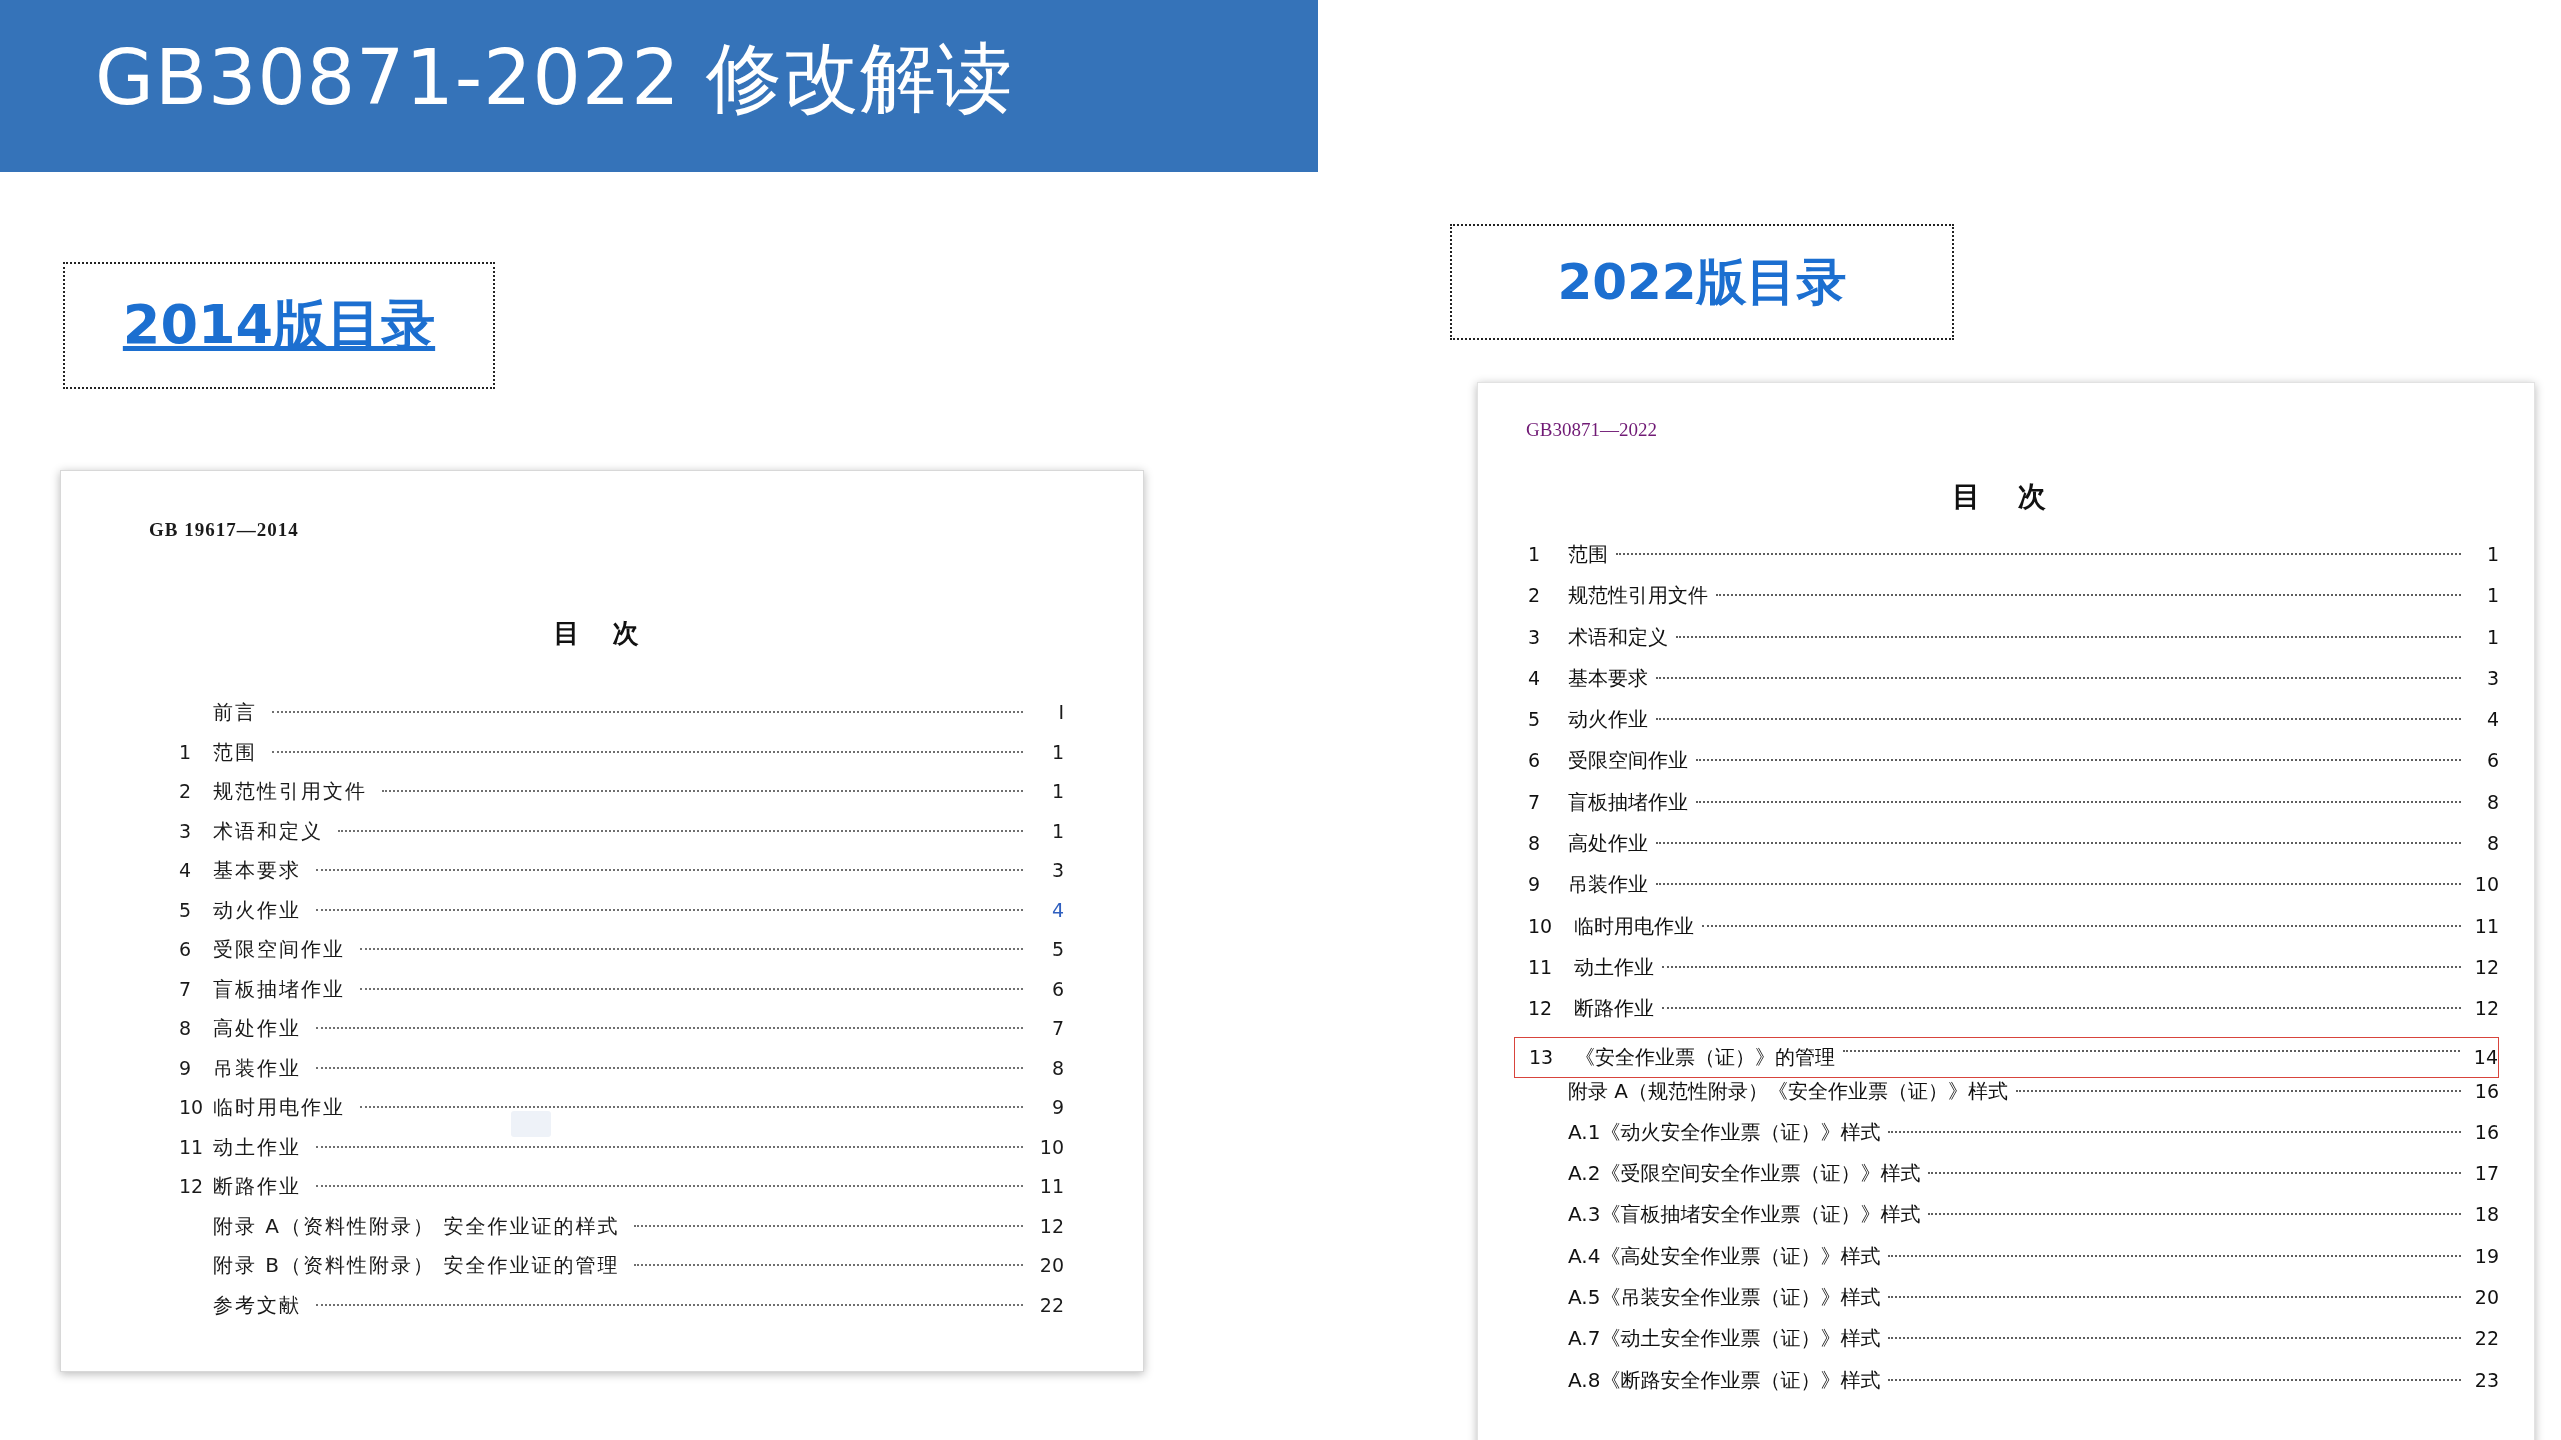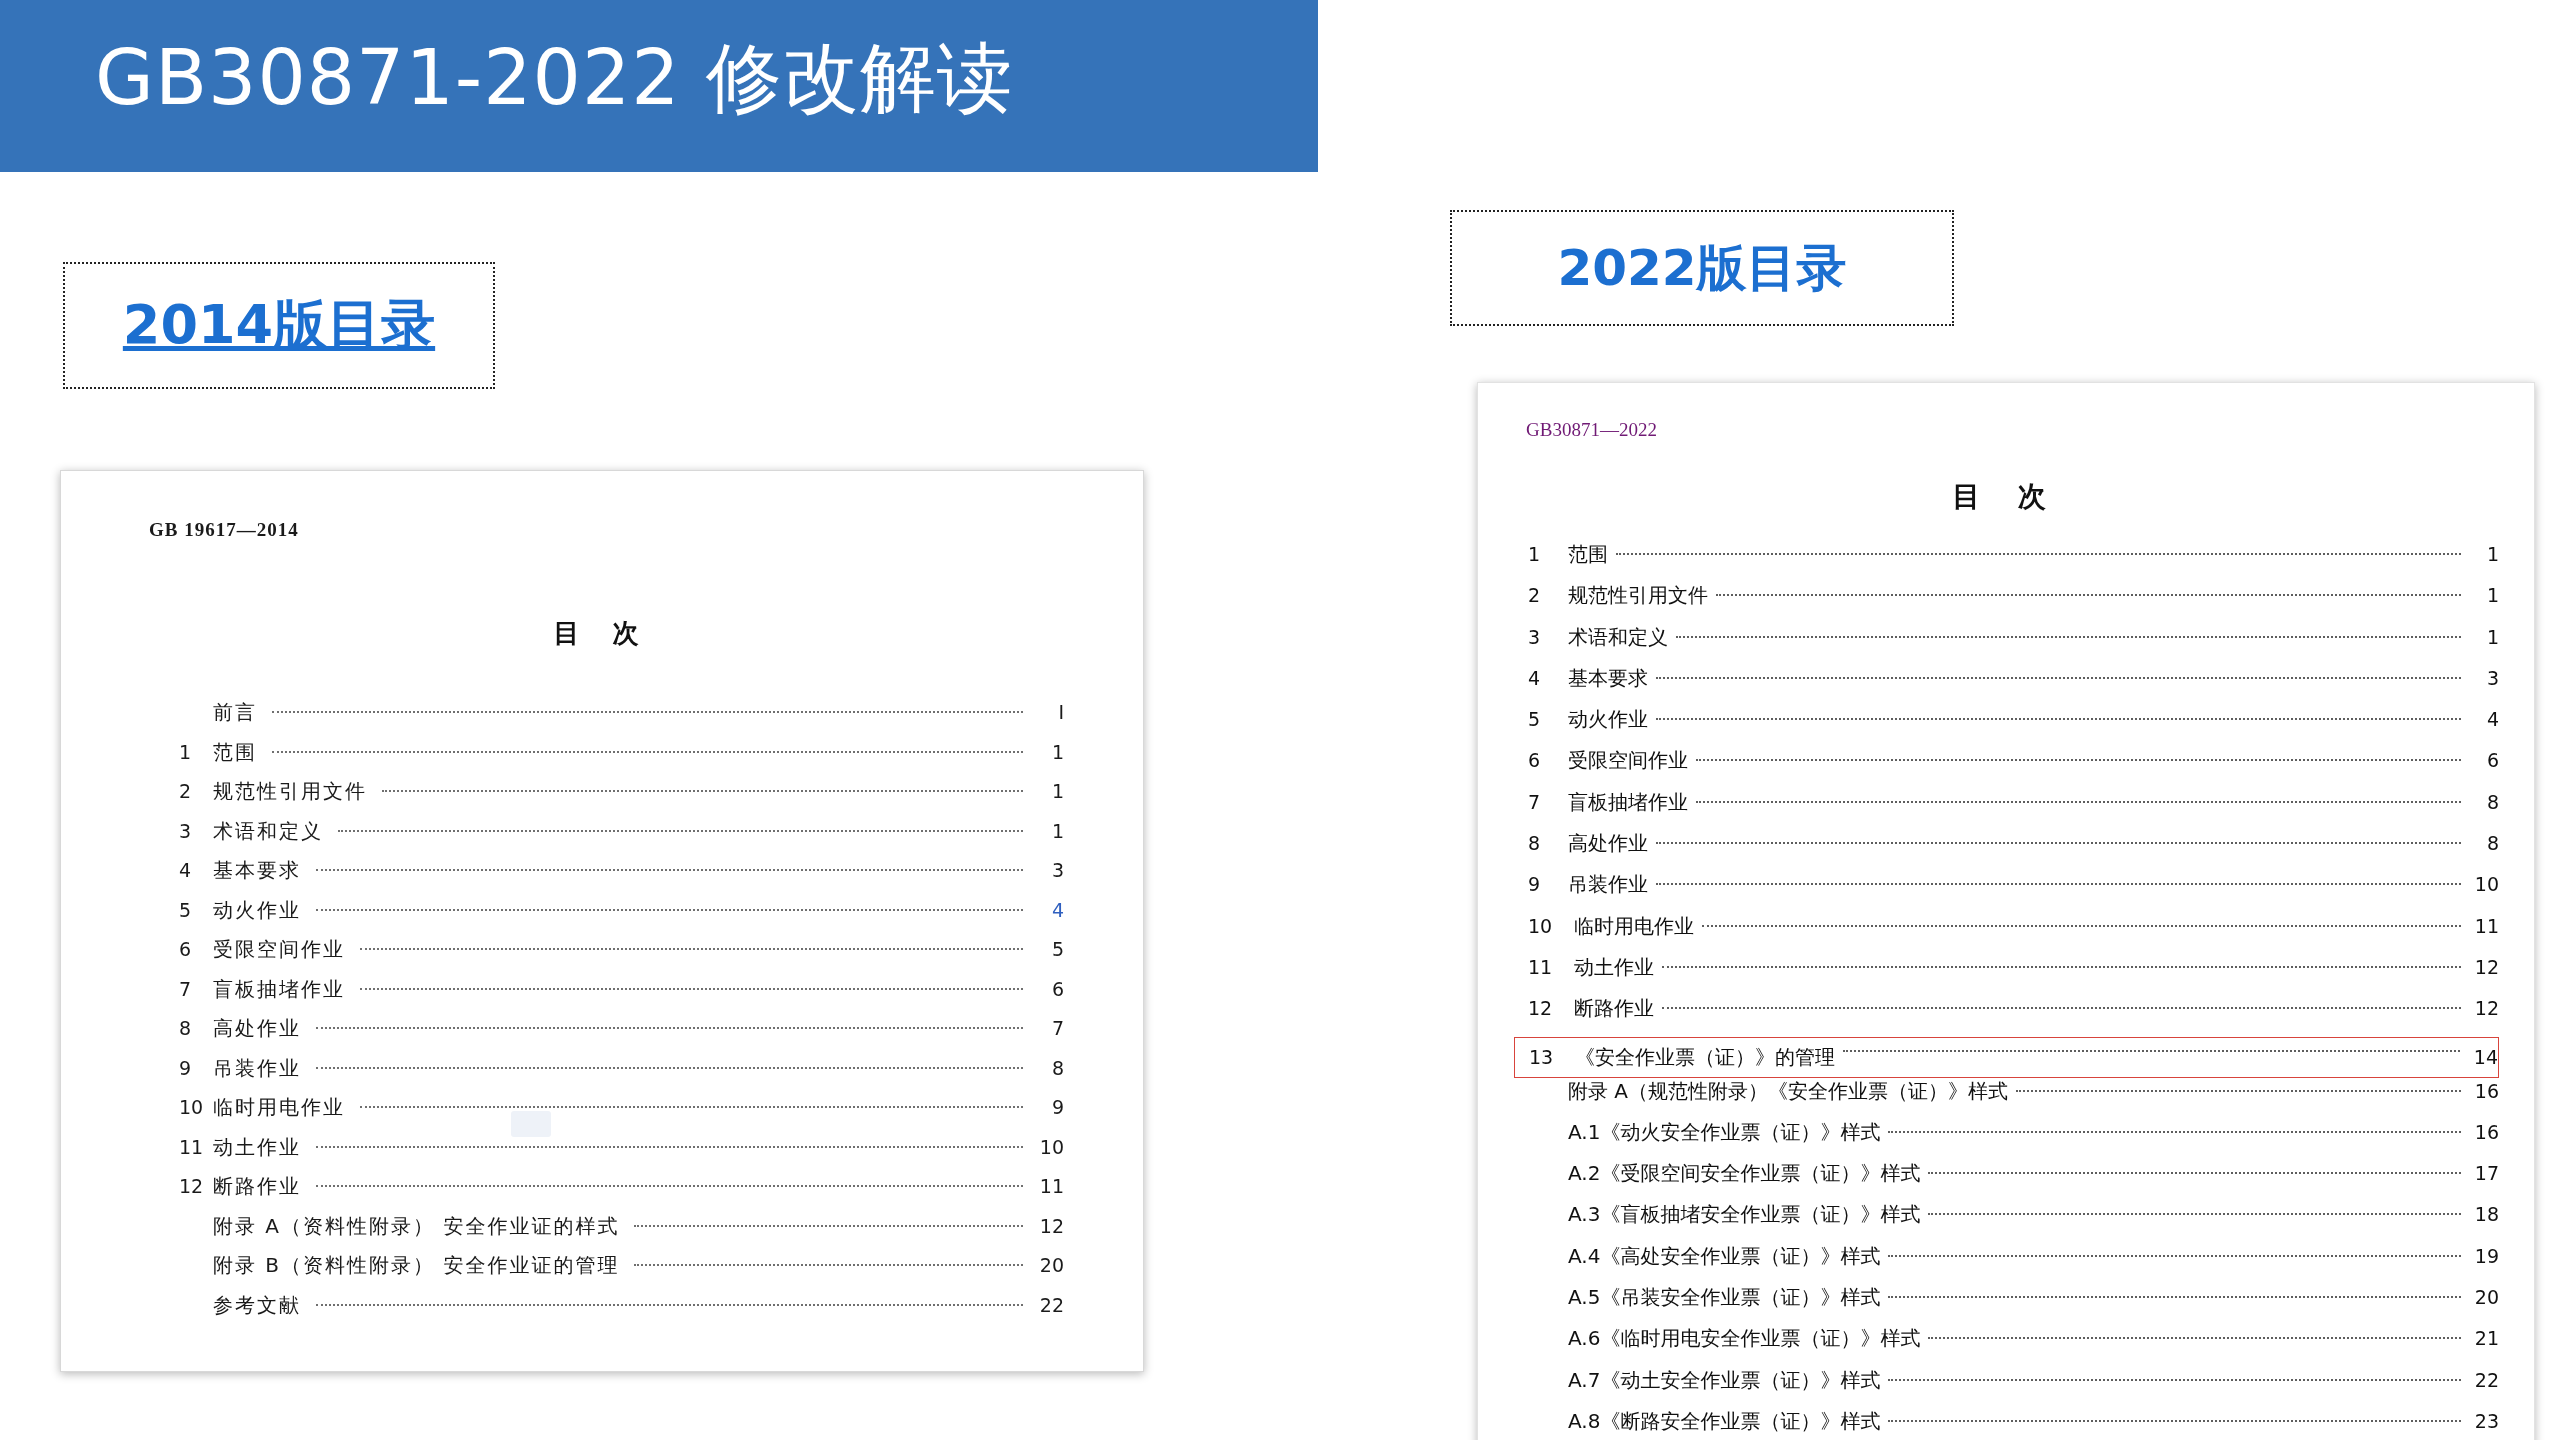--- a/index.html
+++ b/index.html
@@ -55,21 +55,21 @@
   #label-2014 {
     left: 63px;
     top: 262px;
     width: 428px;
     height: 123px;
   }
   #label-2014 .label-text { font-size: 54px; text-decoration: underline; }
 
   #label-2022 {
     left: 1450px;
-    top: 210px;
+    top: 224px;
     width: 500px;
     height: 112px;
     align-items: center;
   }
   #label-2022 .label-text { font-size: 50px; }
 
   
   .doc-card {
     position: absolute;
     background: #ffffff;
@@ -461,26 +461,20 @@
         <span class="pg">19</span>
       </div>
       <div class="row">
         <span class="num"></span>
         <span class="txt">A.5《吊装安全作业票（证）》样式</span>
         <span class="leader"></span>
         <span class="pg">20</span>
       </div>
       <div class="row">
         <span class="num"></span>
-        <span class="txt">A.6《临时用电安全作业票（证）》样式</span>
-        <span class="leader"></span>
-        <span class="pg">21</span>
-      </div>
-      <div class="row">
-        <span class="num"></span>
         <span class="txt">A.7《动土安全作业票（证）》样式</span>
         <span class="leader"></span>
         <span class="pg">22</span>
       </div>
       <div class="row">
         <span class="num"></span>
         <span class="txt">A.8《断路安全作业票（证）》样式</span>
         <span class="leader"></span>
         <span class="pg">23</span>
       </div>

